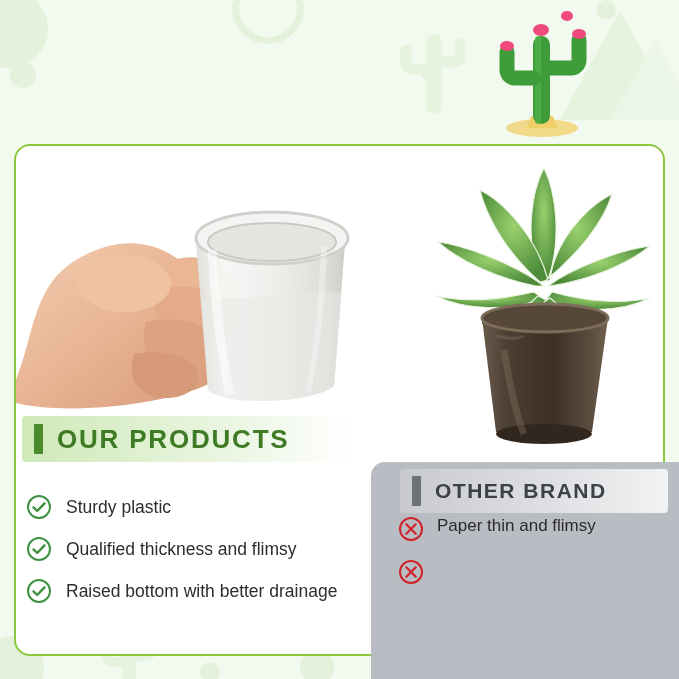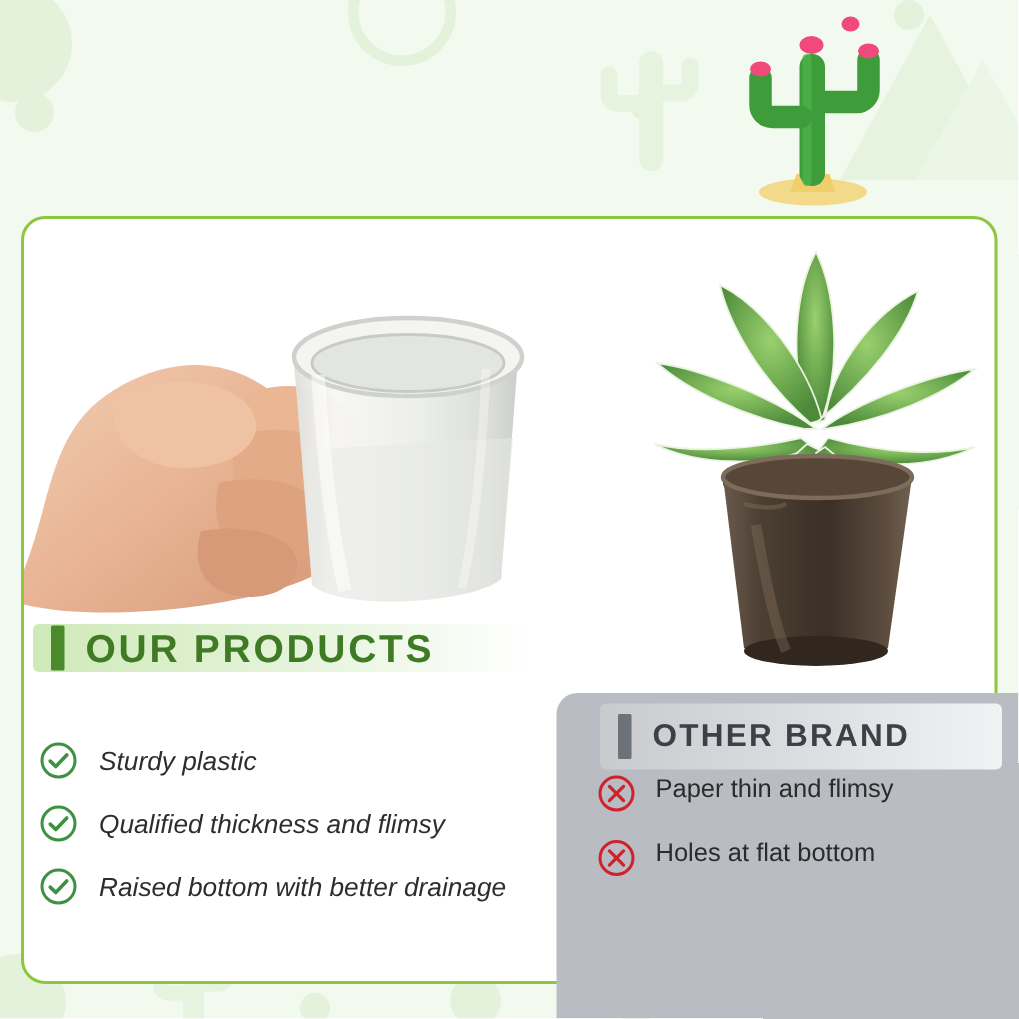--- a/index.html
+++ b/index.html
@@ -77,21 +77,21 @@
     position: absolute;
     left: 420px; top: 150px;
     width: 250px; height: 300px;
     overflow: hidden;
   }
 
   
   .our-head {
     position: absolute;
     left: 22px; top: 416px;
-    width: 330px; height: 32px;
+    width: 330px; height: 46px;
     background: linear-gradient(to right, #cfe9b8 0%, #e9f5e0 60%, #ffffff 100%);
     border-radius: 4px;
     display: flex; align-items: center;
   }
   .our-bar {
     width: 9px; height: 30px;
     background: #4a8a2c;
     margin-left: 12px; margin-right: 14px;
     border-radius: 1px;
   }
@@ -135,21 +135,20 @@
 
   
   .our-list {
     position: absolute;
     left: 26px; top: 486px;
     width: 345px;
   }
   .our-item {
     display: flex; align-items: center;
     height: 42px;
-    font-style: italic;
   }
   .our-item-label {
     font-size: 17.5px;
     color: #2d2d2d;
     margin-left: 14px;
     white-space: nowrap;
   }
 
   .other-list {
     position: absolute;
@@ -341,17 +340,16 @@
         <circle cx="13" cy="13" r="11" fill="none" stroke="#d0222a" stroke-width="2"></circle>
         <path d="M8.3 8.3 L17.7 17.7 M17.7 8.3 L8.3 17.7" stroke="#d0222a" stroke-width="2.2" stroke-linecap="round"></path>
       </svg>
       <div class="other-item-label">Paper thin and flimsy</div>
     </div>
     <div class="other-item">
       <svg class="icon-sq" width="26" height="26" viewBox="0 0 26 26">
         <circle cx="13" cy="13" r="11" fill="none" stroke="#d0222a" stroke-width="2"></circle>
         <path d="M8.3 8.3 L17.7 17.7 M17.7 8.3 L8.3 17.7" stroke="#d0222a" stroke-width="2.2" stroke-linecap="round"></path>
       </svg>
-      <div class="other-item-label">Holes at flat bottom</div>
     </div>
   </div>
 
 </div>
 
 </body></html>

